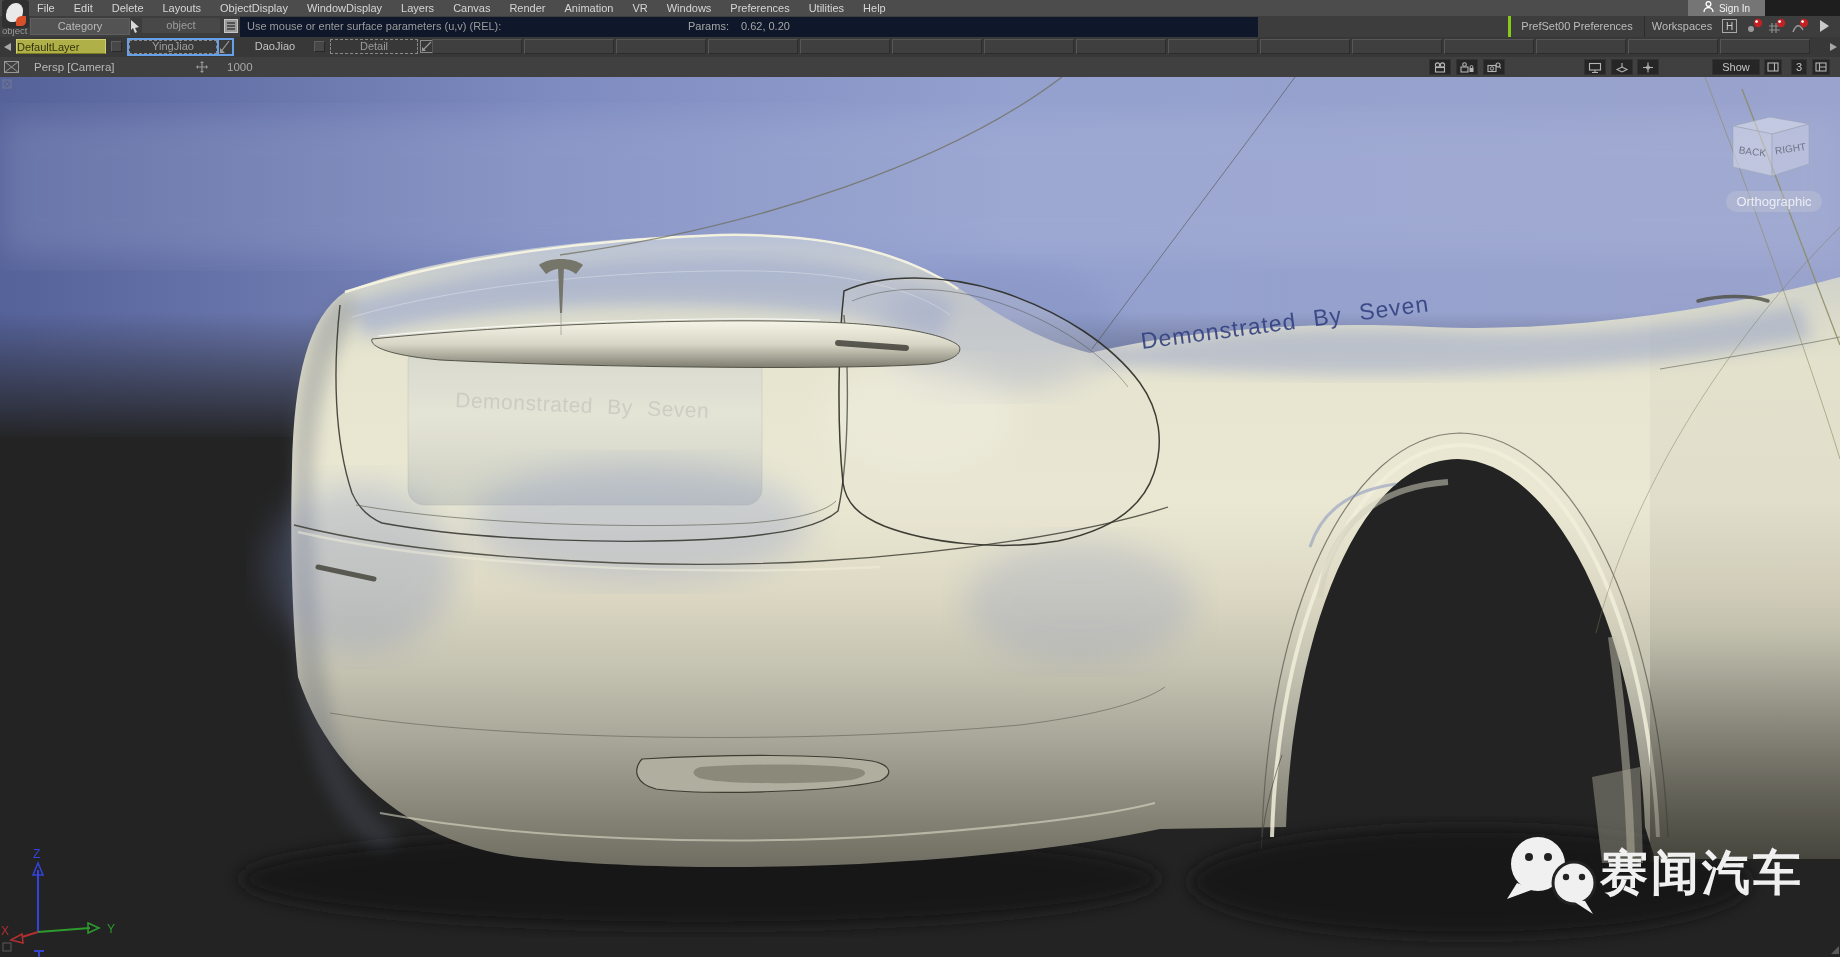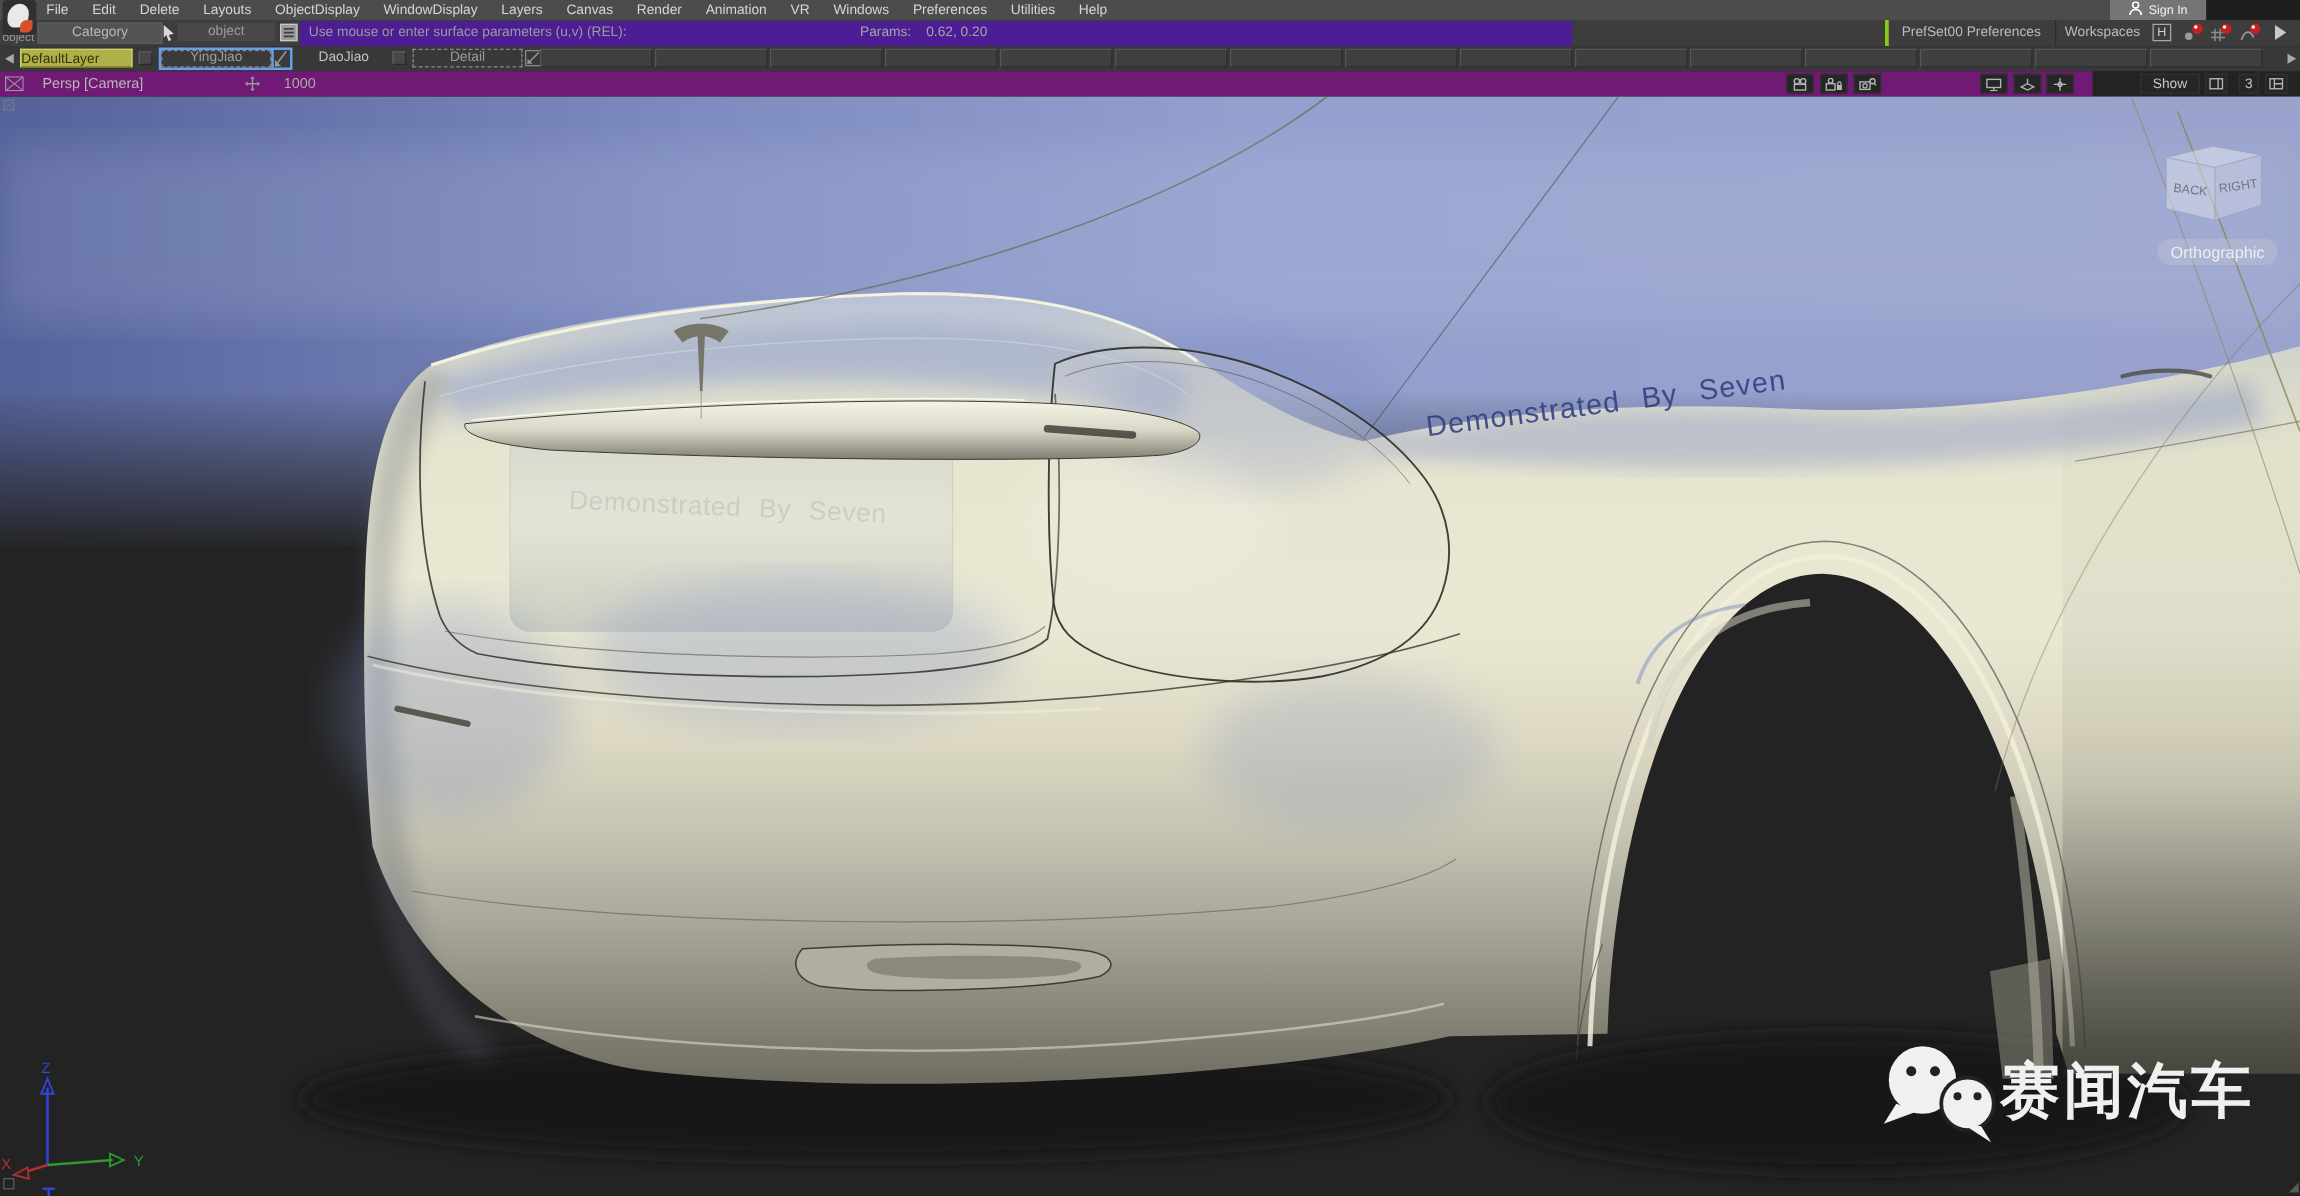--- a/index.html
+++ b/index.html
@@ -14,21 +14,21 @@
   .menu-items{position:absolute;left:37px;top:0;height:16px;display:flex;gap:19px;align-items:center;font-size:11px;color:#d6d6d6;white-space:nowrap;}
   .sign-in{position:absolute;left:1688px;top:0;width:77px;height:16px;background:#757575;color:#f2f2f2;font-size:10px;display:flex;align-items:center;justify-content:center;gap:5px;}
   .r1-dark{position:absolute;left:1765px;top:0;width:75px;height:16px;background:#1e1e1e;}
   
   .r2{position:absolute;top:16px;left:0;width:1840px;height:21px;background:#3d3d3d;font-size:11px;color:#b0b0b0;}
   .obj-label{position:absolute;left:2px;top:9px;font-size:9.5px;color:#9a9a9a;}
   .category-btn{position:absolute;left:30px;top:2px;width:98px;height:15px;background:#535353;border:1px solid #5f5f5f;color:#b9b9b9;text-align:center;line-height:15px;}
   .cursor-icon{position:absolute;left:129px;top:3px;}
   .object-field{position:absolute;left:142px;top:2px;width:78px;height:15px;background:#484848;color:#9d9d9d;text-align:center;line-height:15px;}
   .list-btn{position:absolute;left:224px;top:3px;width:14px;height:14px;background:#9b9b9b;border:1px solid #c6c6c6;box-sizing:border-box;}
-  .prompt-field{position:absolute;left:240px;top:1px;width:1018px;height:31px;background:#4c1d95;color:#9b9b9b;line-height:19px;}
+  .prompt-field{position:absolute;left:240px;top:1px;width:1018px;height:31px;background:#0f172a;color:#9b9b9b;line-height:19px;}
   .prompt-text{position:absolute;left:7px;top:0;}
   .params{position:absolute;left:448px;top:0;color:#a6a6a6;}
   .params span{margin-right:12px;}
   .prefset-btn{position:absolute;left:1508px;top:0;width:132px;height:21px;color:#bcbcbc;text-align:center;line-height:21px;border-left:3px solid #84cc16;}
   .workspaces-btn{position:absolute;left:1644px;top:0;width:74px;height:21px;color:#bcbcbc;text-align:center;line-height:21px;border-left:1px solid #2c2c2c;}
   .hotkey-btn{position:absolute;left:1722px;top:3px;width:15px;height:14px;border:1px solid #a8a8a8;color:#cfcfcf;text-align:center;line-height:13px;font-size:10px;box-sizing:border-box;}
   .snap{position:absolute;top:2px;width:20px;height:17px;}
   .r2-arrow{position:absolute;left:1820px;top:4px;width:0;height:0;border-left:9px solid #c9c9c9;border-top:6px solid transparent;border-bottom:6px solid transparent;}
   
   .r3{position:absolute;top:37px;left:0;width:1840px;height:20px;background:#383838;font-size:11px;}
@@ -38,21 +38,21 @@
   .layer-selected{position:absolute;left:127px;top:1px;width:107px;height:18px;border:2px solid #66a0e8;background:#3a3a3a;box-sizing:border-box;display:flex;}
   .ls-label{flex:1;border:1px dashed #8a8a8a;color:#9f9f9f;text-align:center;line-height:11px;font-size:11px;}
   .ls-icon{width:13px;border-left:2px solid #66a0e8;position:relative;}
   .layer-daojiao{position:absolute;left:240px;top:2px;width:70px;height:15px;color:#c2c2c2;text-align:center;line-height:15px;}
   .layer-detail{position:absolute;left:330px;top:2px;width:88px;height:15px;border:1px dashed #888;color:#9a9a9a;text-align:center;line-height:13px;box-sizing:border-box;}
   .diag-icon{position:absolute;left:420px;top:3px;width:13px;height:13px;border:1px solid #8a8a8a;box-sizing:border-box;}
   .slots{position:absolute;left:432px;top:2px;display:flex;gap:2px;}
   .slot{width:90px;height:15px;background:#3f3f3f;border:1px solid;border-color:#565656 #2c2c2c #2c2c2c #565656;box-sizing:border-box;}
   .r3-arrow-right{position:absolute;left:1830px;top:6px;width:0;height:0;border-left:7px solid #a8a8a8;border-top:4px solid transparent;border-bottom:4px solid transparent;}
   
-  .r4{position:absolute;top:57px;left:0;width:1674px;height:20px;background:#701a75;font-size:11.5px;color:#b8b8b8;}
+  .r4{position:absolute;top:57px;left:0;width:1840px;height:20px;background:#404040;font-size:11.5px;color:#b8b8b8;}
   .cam-title{position:absolute;left:34px;top:0;line-height:20px;}
   .units{position:absolute;left:143px;top:12px;line-height:20px;color:#a8a8a8;margin-top:22px;}
   .zoomv{position:absolute;left:196px;top:0;line-height:20px;color:#a8a8a8;display:flex;gap:19px;align-items:center;height:20px;}
   .vbtn{position:absolute;top:2px;height:16px;background:#262626;border:1px solid #323232;box-sizing:border-box;display:flex;align-items:center;justify-content:center;color:#c6c6c6;font-size:11px;}
   
   .viewport{position:absolute;top:77px;left:0;width:1840px;height:880px;background:#232323;overflow:hidden;}
   .scene{position:absolute;top:0;left:0;}
   svg text{font-family:"Liberation Sans",sans-serif;}
 </style>
 </head>

